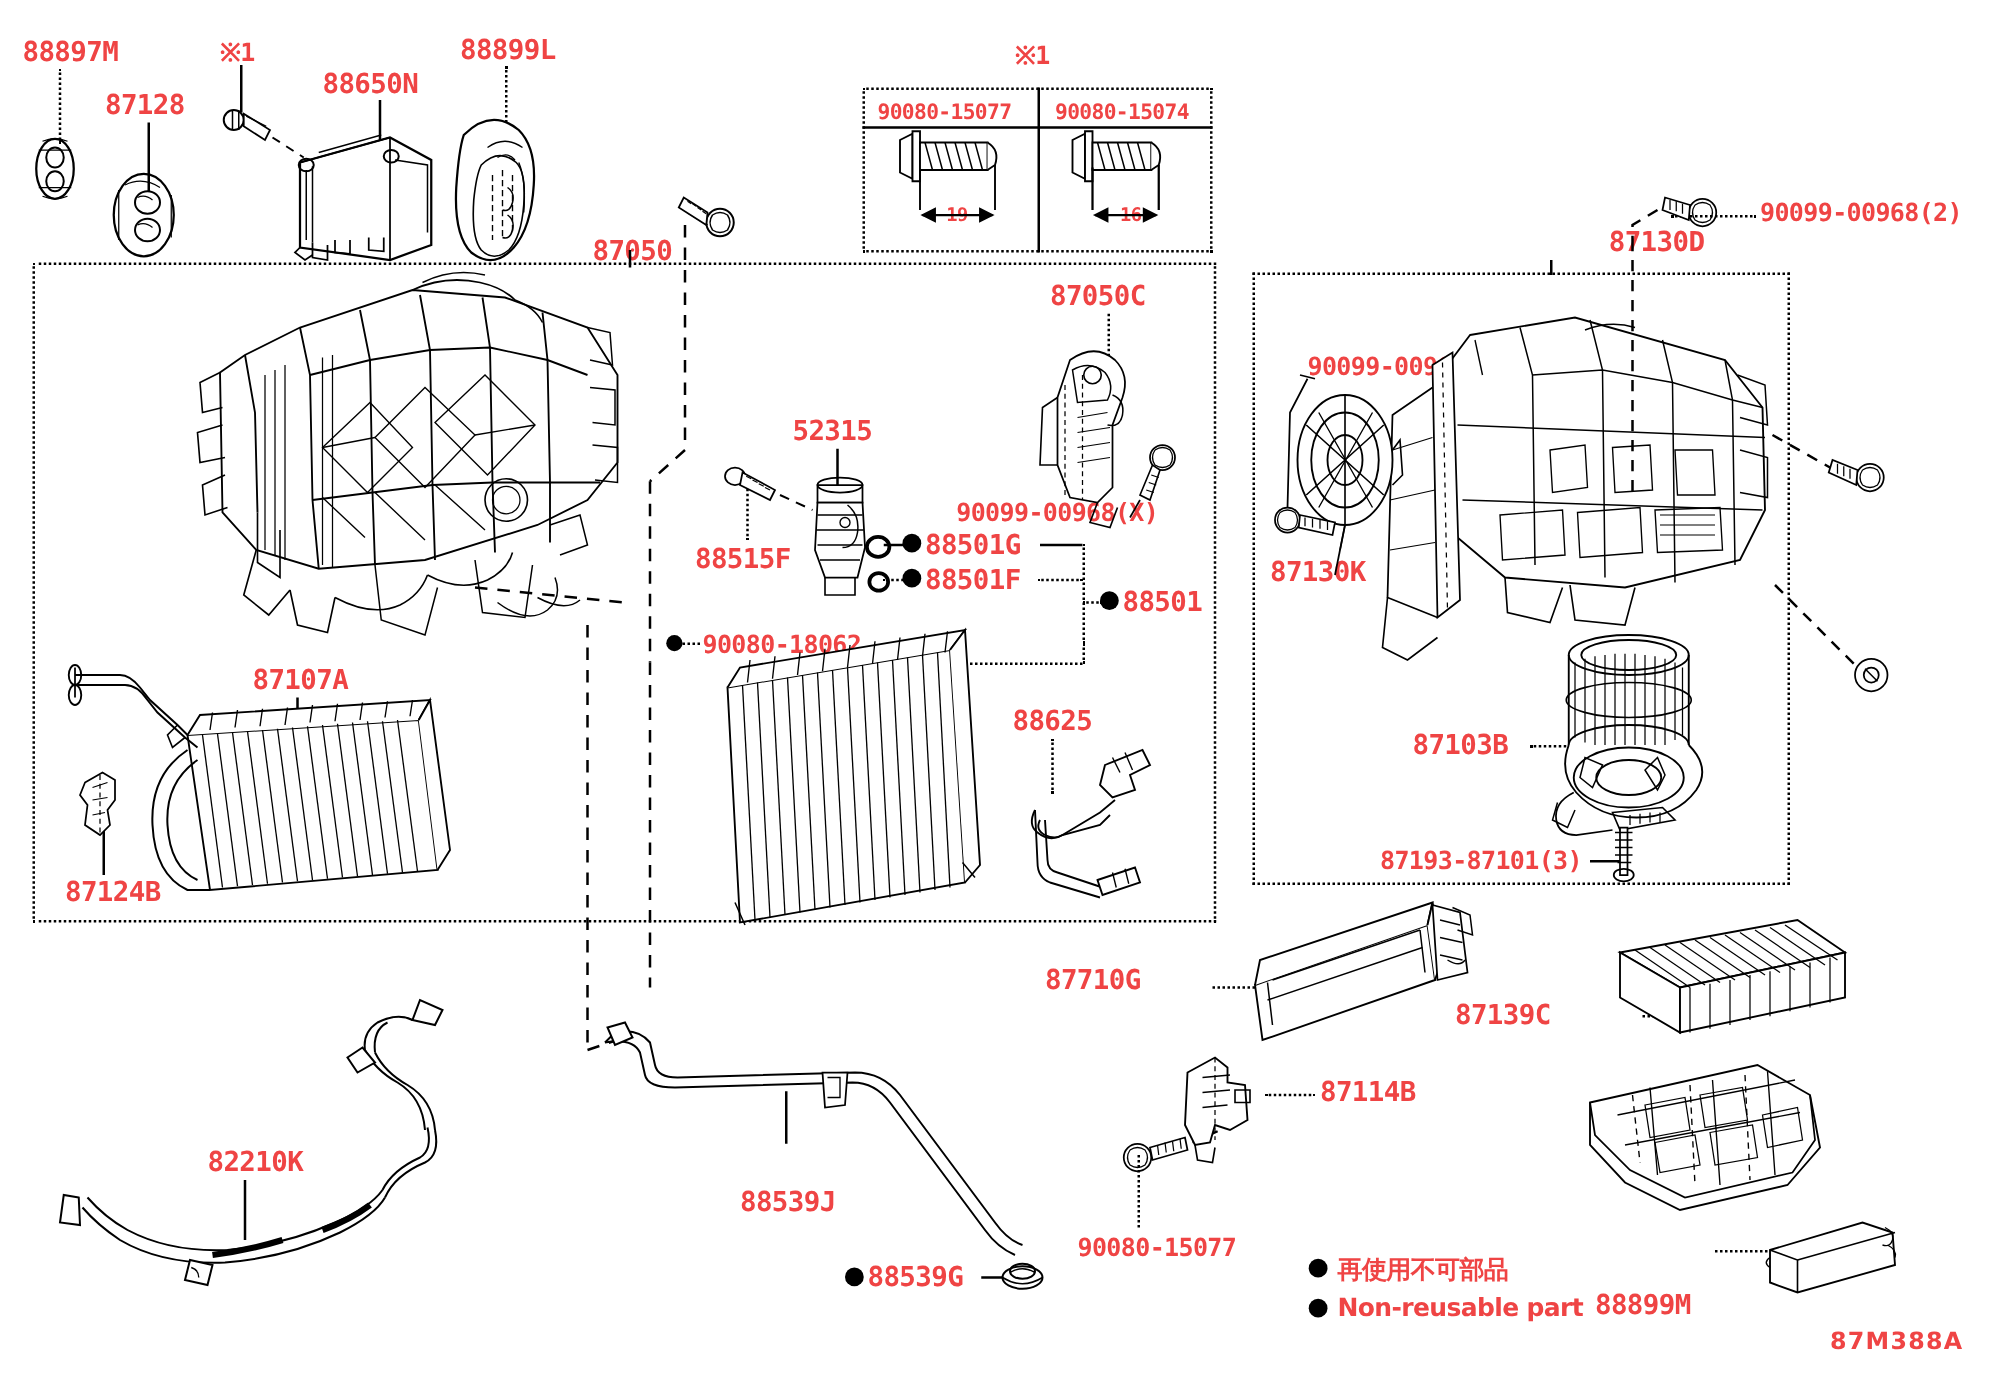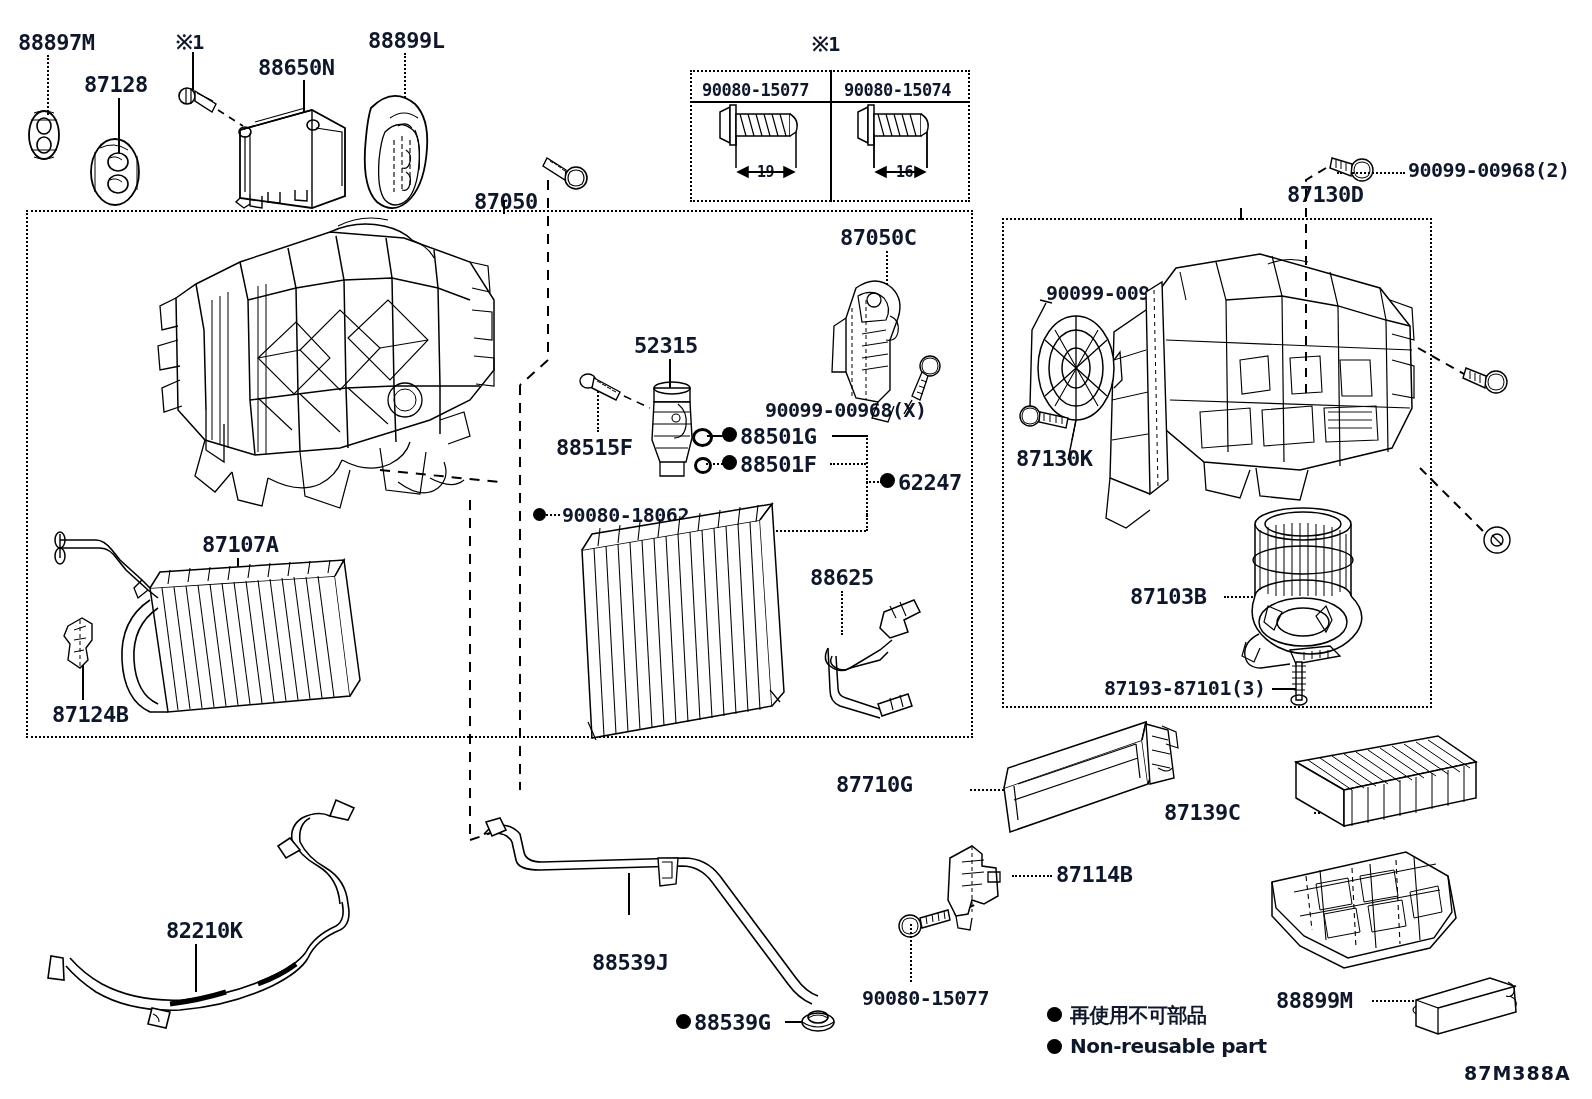--- a/index.html
+++ b/index.html
@@ -1,19 +1,19 @@
 <!DOCTYPE html>
 <html><head>
 <meta charset="utf-8">
 <style>
   html,body{margin:0;padding:0;background:#fff;}
   body{width:1592px;height:1099px;position:relative;overflow:hidden;
        font-family:"DejaVu Sans Mono","Liberation Mono",monospace;}
   .stage{position:absolute;left:0;top:0;width:1592px;height:1099px;}
-  .lbl{position:absolute;font-weight:bold;color:#0f172a;white-space:nowrap;
+  .lbl{position:absolute;font-weight:bold;color:#ef4444;white-space:nowrap;
        font-family:"DejaVu Sans Mono","Liberation Mono",monospace;
        letter-spacing:-0.5px;}
   .l22{font-size:22px;}
   .l20{font-size:20px;}
   .l17{font-size:17px;}
   .l15{font-size:15px;}
   .panel-d{position:absolute;border:2px dotted #000;box-sizing:border-box;}
   .tbl{position:absolute;border:2px dotted #000;box-sizing:border-box;}
   .vr{position:absolute;background:#000;}
   .hr{position:absolute;background:#000;}
@@ -158,21 +158,21 @@
 
   <div class="oring" style="left:694px;top:457px;width:12px;height:11px;"></div>
   <div class="dotline" style="left:706px;top:463px;width:17px;"></div>
   <div class="bullet" style="left:722px;top:455px;"></div>
   <div class="lbl l22" style="left:740px;top:452px;">88501F</div>
   <div class="dotline" style="left:830px;top:463px;width:36px;"></div>
 
   <div class="vdot" style="left:866px;top:435px;height:80px;"></div>
   <div class="dotline" style="left:866px;top:481px;width:16px;"></div>
   <div class="bullet" style="left:880px;top:473px;"></div>
-  <div class="lbl l22" style="left:898px;top:470px;">62247</div>
+  <div class="lbl l22" style="left:898px;top:470px;">88501</div>
 
   <div class="bullet" style="left:533px;top:508px;width:13px;height:13px;"></div>
   <div class="dotline" style="left:546px;top:514px;width:14px;"></div>
   <div class="lbl l20" style="left:562px;top:503px;">90080-18062</div>
   <div class="dotline" style="left:772px;top:530px;width:94px;"></div>
   <div class="vdot" style="left:866px;top:515px;height:16px;"></div>
 
   <div class="lbl l22" style="left:202px;top:532px;">87107A</div>
   <div class="vline" style="left:237px;top:558px;height:48px;"></div>
 
@@ -214,21 +214,21 @@
 
   <div class="lbl l22" style="left:836px;top:772px;">87710G</div>
   <div class="dotline" style="left:970px;top:789px;width:34px;"></div>
 
   <div class="lbl l22" style="left:1056px;top:862px;">87114B</div>
   <div class="dotline" style="left:1012px;top:875px;width:40px;"></div>
 
   <div class="lbl l22" style="left:1164px;top:800px;">87139C</div>
   <div class="dotline" style="left:1314px;top:812px;width:38px;"></div>
 
-  <div class="lbl l22" style="left:1276px;top:988px;">88899M</div>
+  <div class="lbl l22" style="left:1276px;top:1032px;">88899M</div>
   <div class="dotline" style="left:1372px;top:1000px;width:42px;"></div>
 
   <div class="bullet" style="left:1047px;top:1007px;"></div>
   <div class="lbl jp" style="left:1070px;top:1002px;">再使用不可部品</div>
   <div class="bullet" style="left:1047px;top:1039px;"></div>
   <div class="lbl en" style="left:1070px;top:1034px;">Non-reusable part</div>
 
   <div class="lbl code" style="left:1464px;top:1062px;">87M388A</div>
 
   <svg width="1592" height="1099" style="left:0;top:0;">

